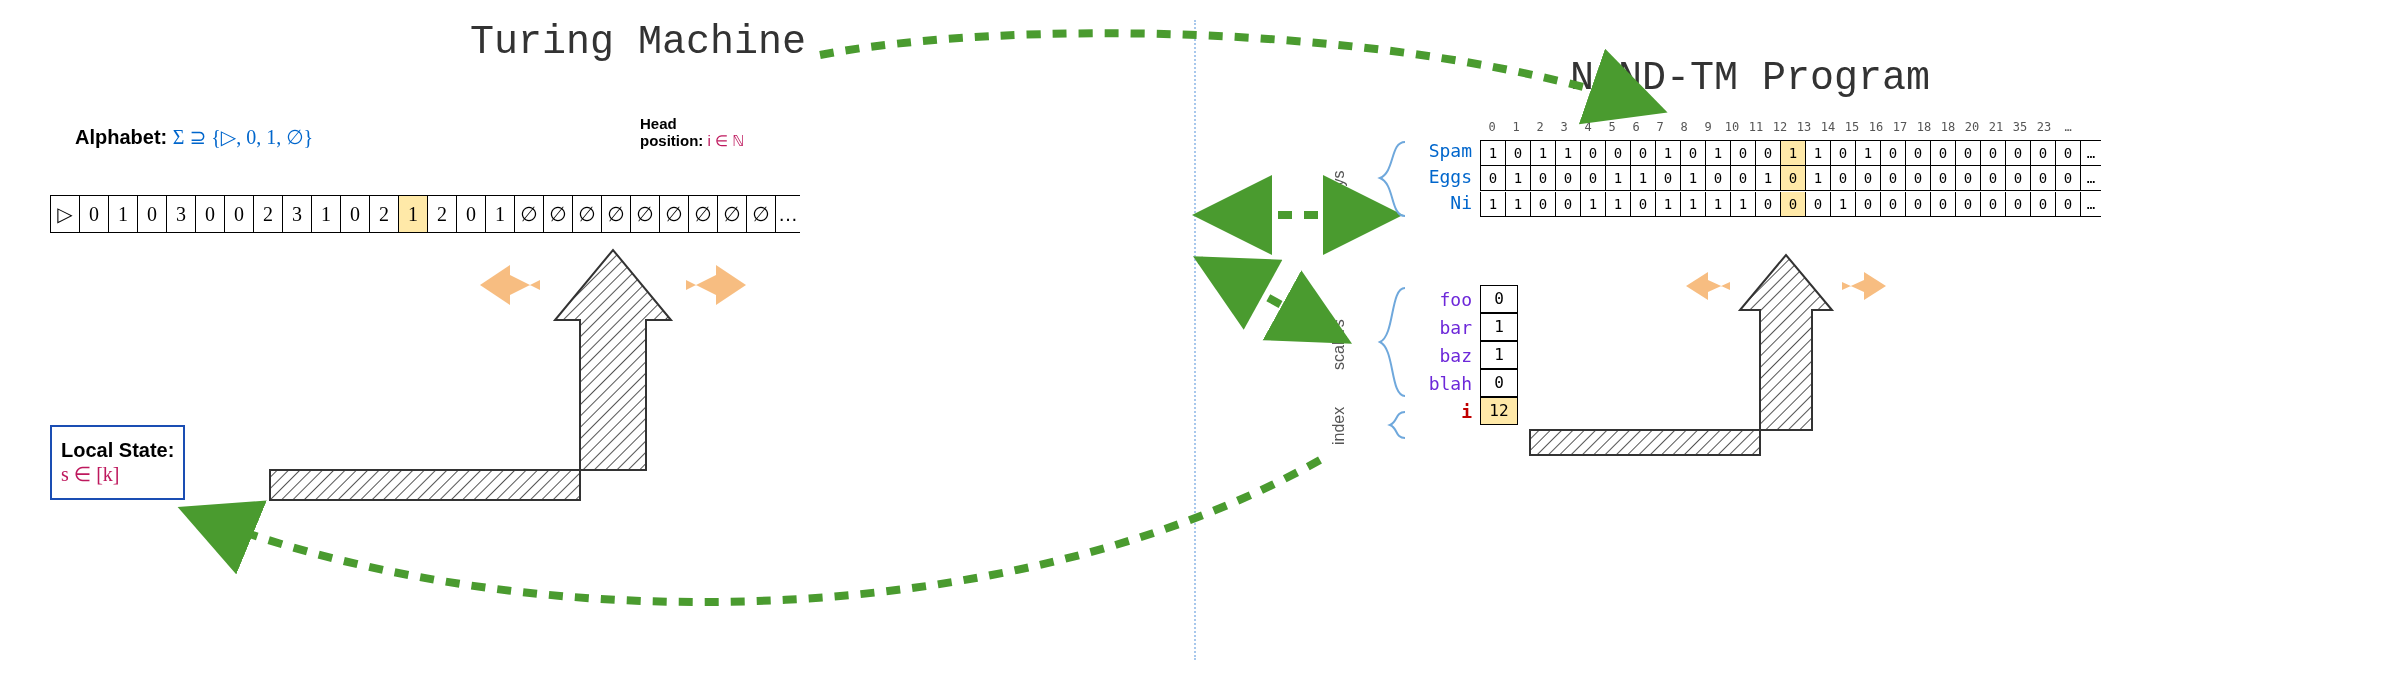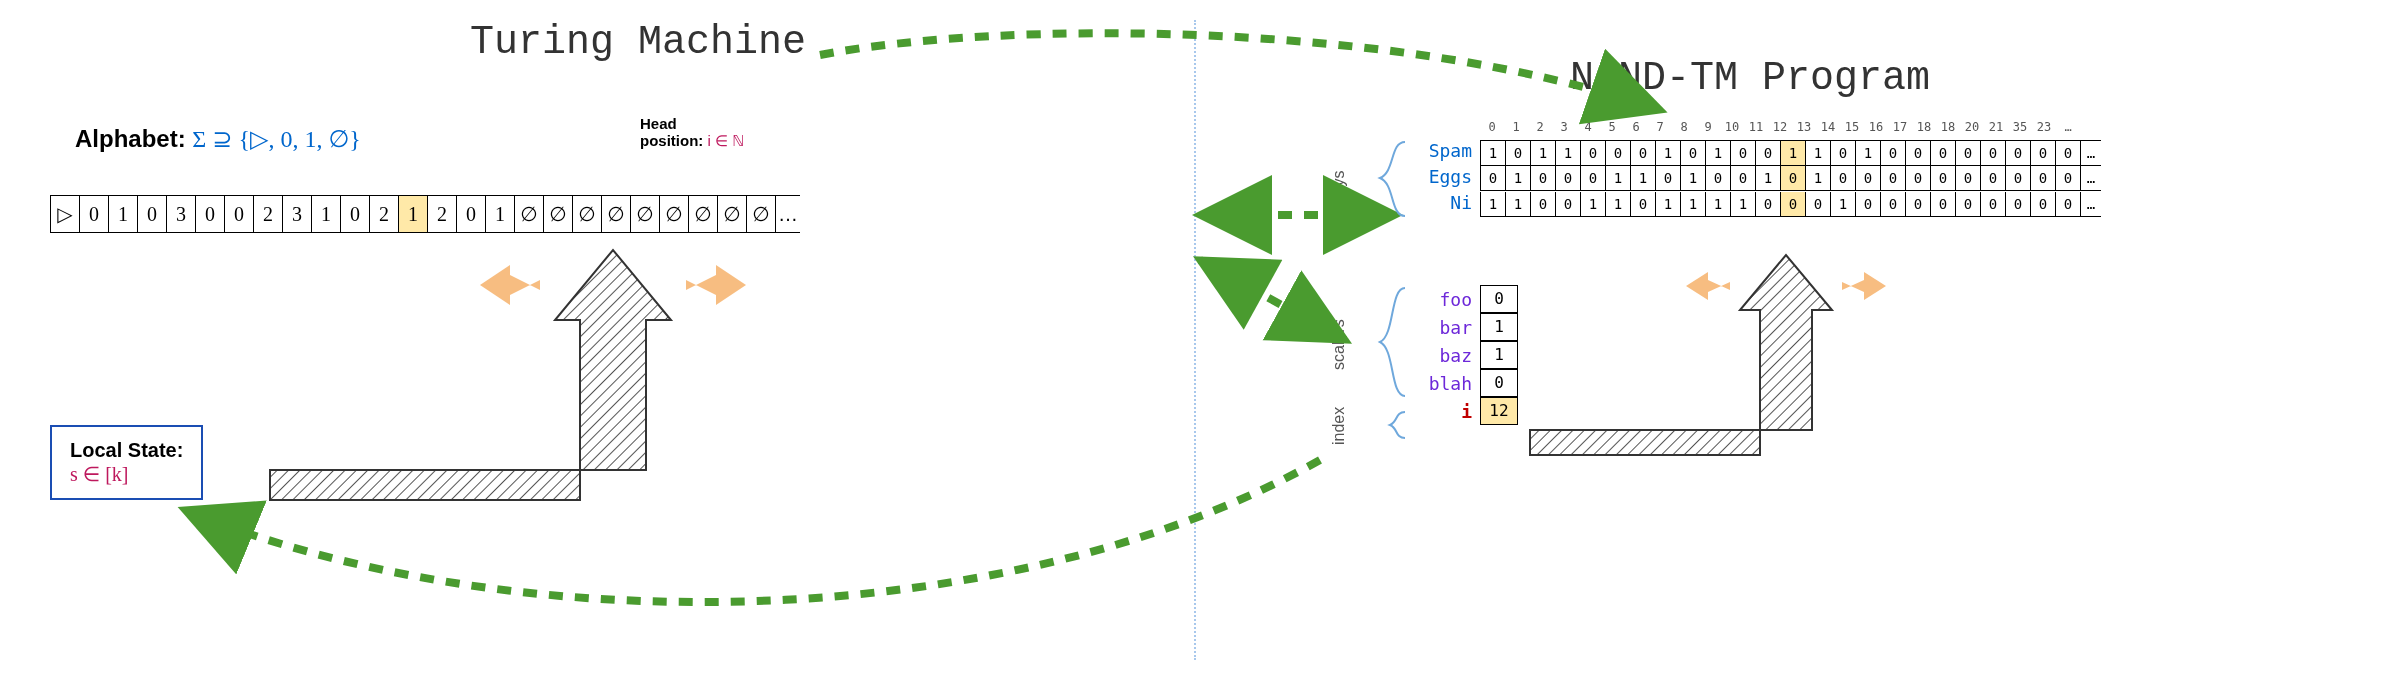--- a/index.html
+++ b/index.html
@@ -13,21 +13,21 @@
     overflow: hidden;
   }
   .title {
     position: absolute;
     font-size: 40px;
     color: #333;
     font-family: Liberation Mono, monospace;
   }
   .alphabet {
     position: absolute;
-    font-size: 24px;
+    font-size: 20px;
     font-weight: bold;
   }
   .alphabet .math {
     font-weight: normal;
     color: #0066cc;
     font-family: "Cambria Math", serif;
   }
   .head-label {
     position: absolute;
     font-size: 15px;
@@ -54,21 +54,21 @@
     font-size: 20px;
     font-family: "Cambria Math", serif;
     background: #fff;
   }
   .tape .cell:first-child { border-left: 1px solid #000; }
   .tape .cell.hl { background: #ffe9a8; }
   .tape .cell.dots { border: none; width: 24px; font-family: inherit; }
   .local-state {
     position: absolute;
     border: 2px solid #1a4db3;
-    padding: 12px 18px;
+    padding: 12px 9px;
     font-size: 20px;
   }
   .local-state .label { font-weight: bold; }
   .local-state .math { color: #be185d; font-family: "Cambria Math", serif; }
 
   
   .col-headers {
     position: absolute;
     display: flex;
     font-size: 12px;

